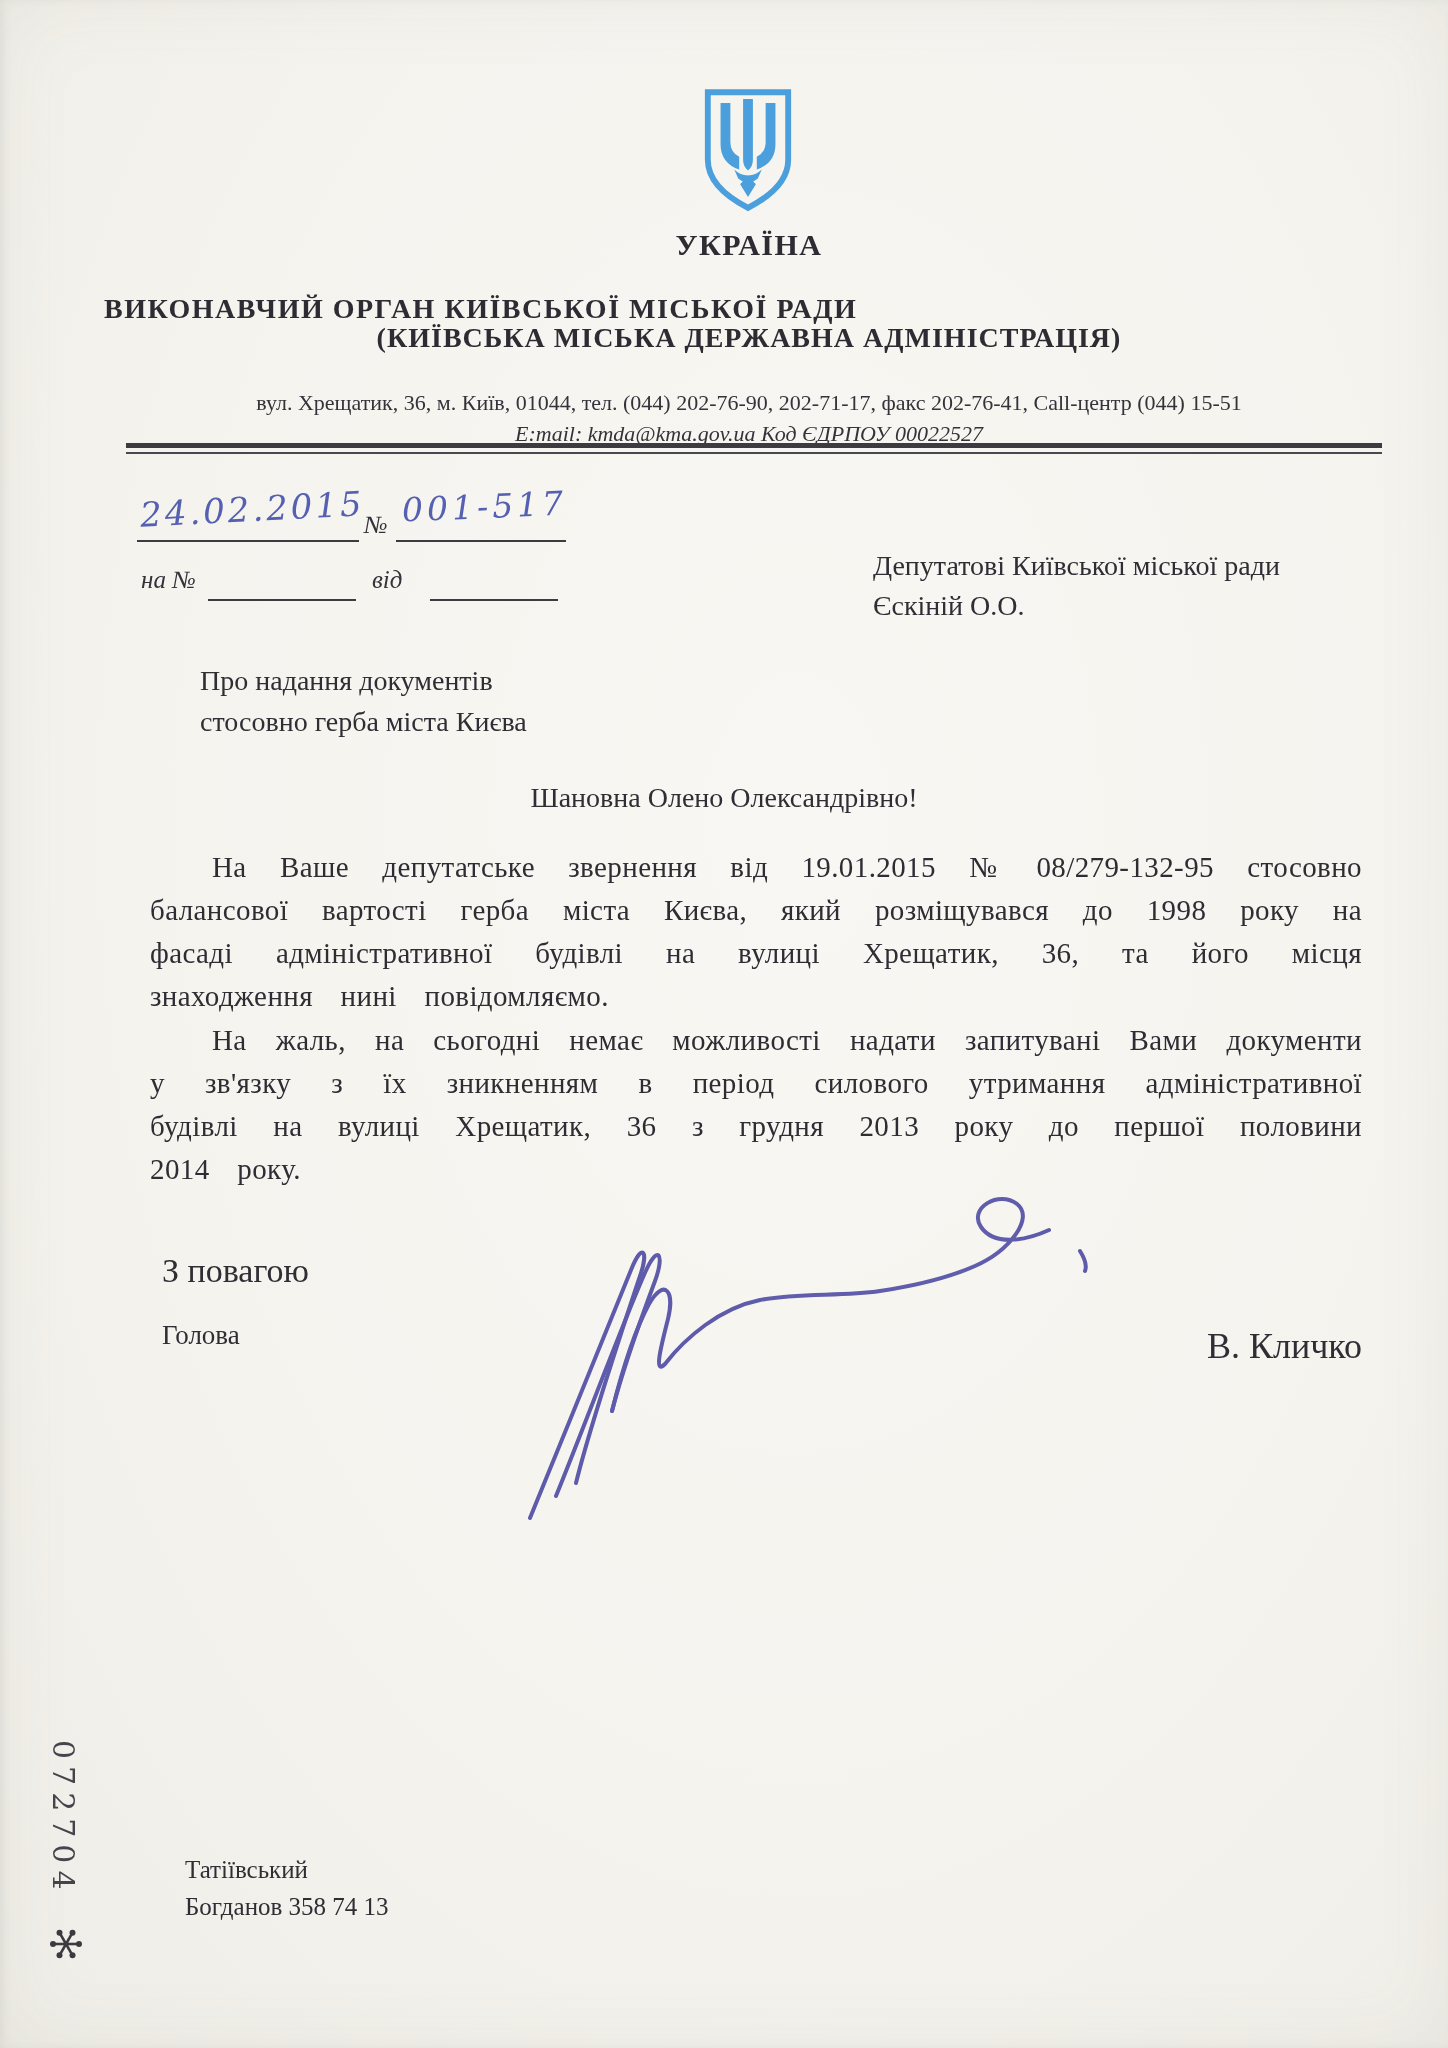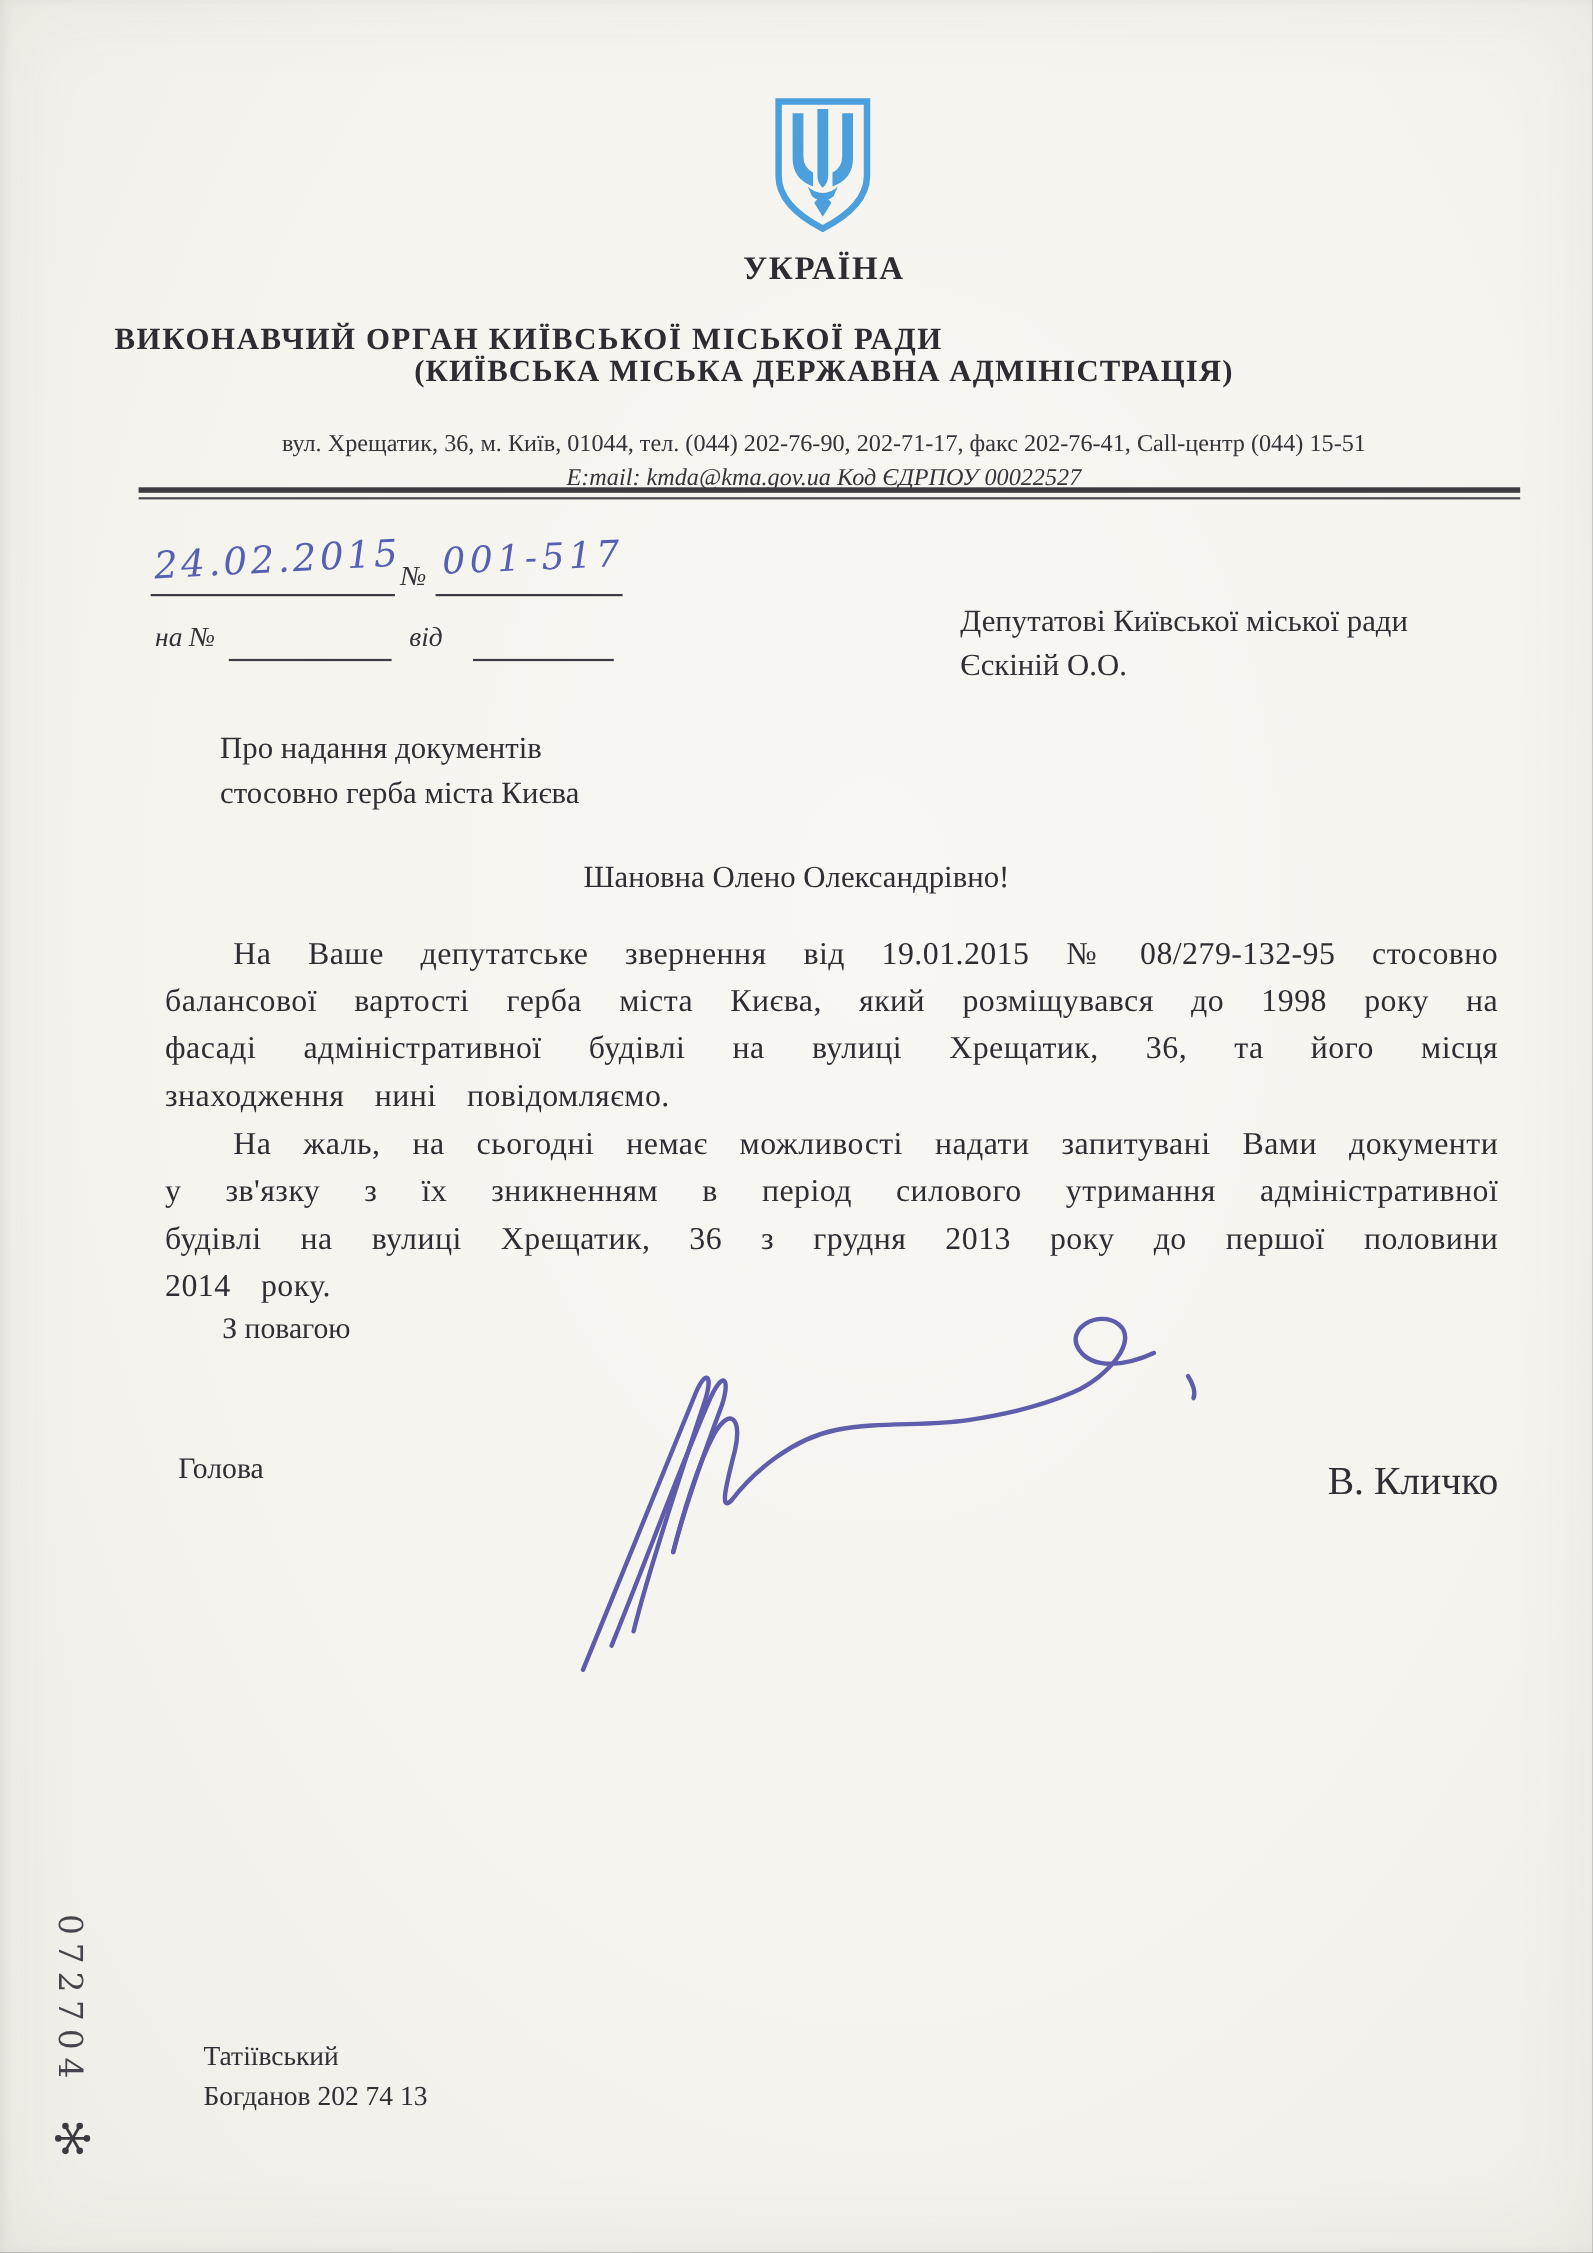--- a/index.html
+++ b/index.html
@@ -45,21 +45,21 @@
   
   .recipient{left:873px;top:546px;width:520px;font-size:28px;line-height:40px;color:#302d35;}
   .subject{left:200px;top:660px;width:460px;font-size:28px;line-height:41px;color:#302d35;}
   .salutation{left:104px;top:782px;width:1240px;text-align:center;font-size:28px;color:#302d35;}
   
   .para{left:150px;width:1212px;font-size:29px;line-height:43px;
     text-align:justify;text-indent:62px;word-spacing:20px;letter-spacing:0.4px;color:#2f2c34;}
   .p1{top:846px;}
   .p2{top:1019px;}
   
-  .respect{left:162px;top:1192px;font-size:27px;color:#302d35;margin-left:40px;}
+  .respect{left:162px;top:1252px;font-size:34px;color:#302d35;}
   .gtitle{left:162px;top:1320px;font-size:27px;color:#302d35;}
   .gname{left:1000px;top:1325px;width:362px;text-align:right;font-size:36px;color:#302d35;}
   .sig{left:468px;top:1178px;width:650px;height:360px;}
   
   .vnum{left:46px;top:1740px;font-size:30px;letter-spacing:7px;color:#45434b;
     writing-mode:vertical-rl;font-family:"DejaVu Serif",serif;}
   .vmark{left:46px;top:1924px;width:40px;height:40px;}
   
   .exec1{left:185px;top:1856px;font-size:25px;color:#302d35;}
   .exec2{left:185px;top:1893px;font-size:25px;color:#302d35;}
@@ -142,15 +142,15 @@
       <circle cx="33" cy="20" r="3"></circle>
         <circle cx="7" cy="20" r="3"></circle>
       <circle cx="26.5" cy="31.3" r="3"></circle>
         <circle cx="13.5" cy="8.7" r="3"></circle>
       <circle cx="13.5" cy="31.3" r="3"></circle>
         <circle cx="26.5" cy="8.7" r="3"></circle>
     </g>
   </svg>
 
   <div class="abs exec1">Татіївський</div>
-  <div class="abs exec2">Богданов 202 74 13</div>
+  <div class="abs exec2">Богданов 358 74 13</div>
 
 </div>
 
 </body></html>

